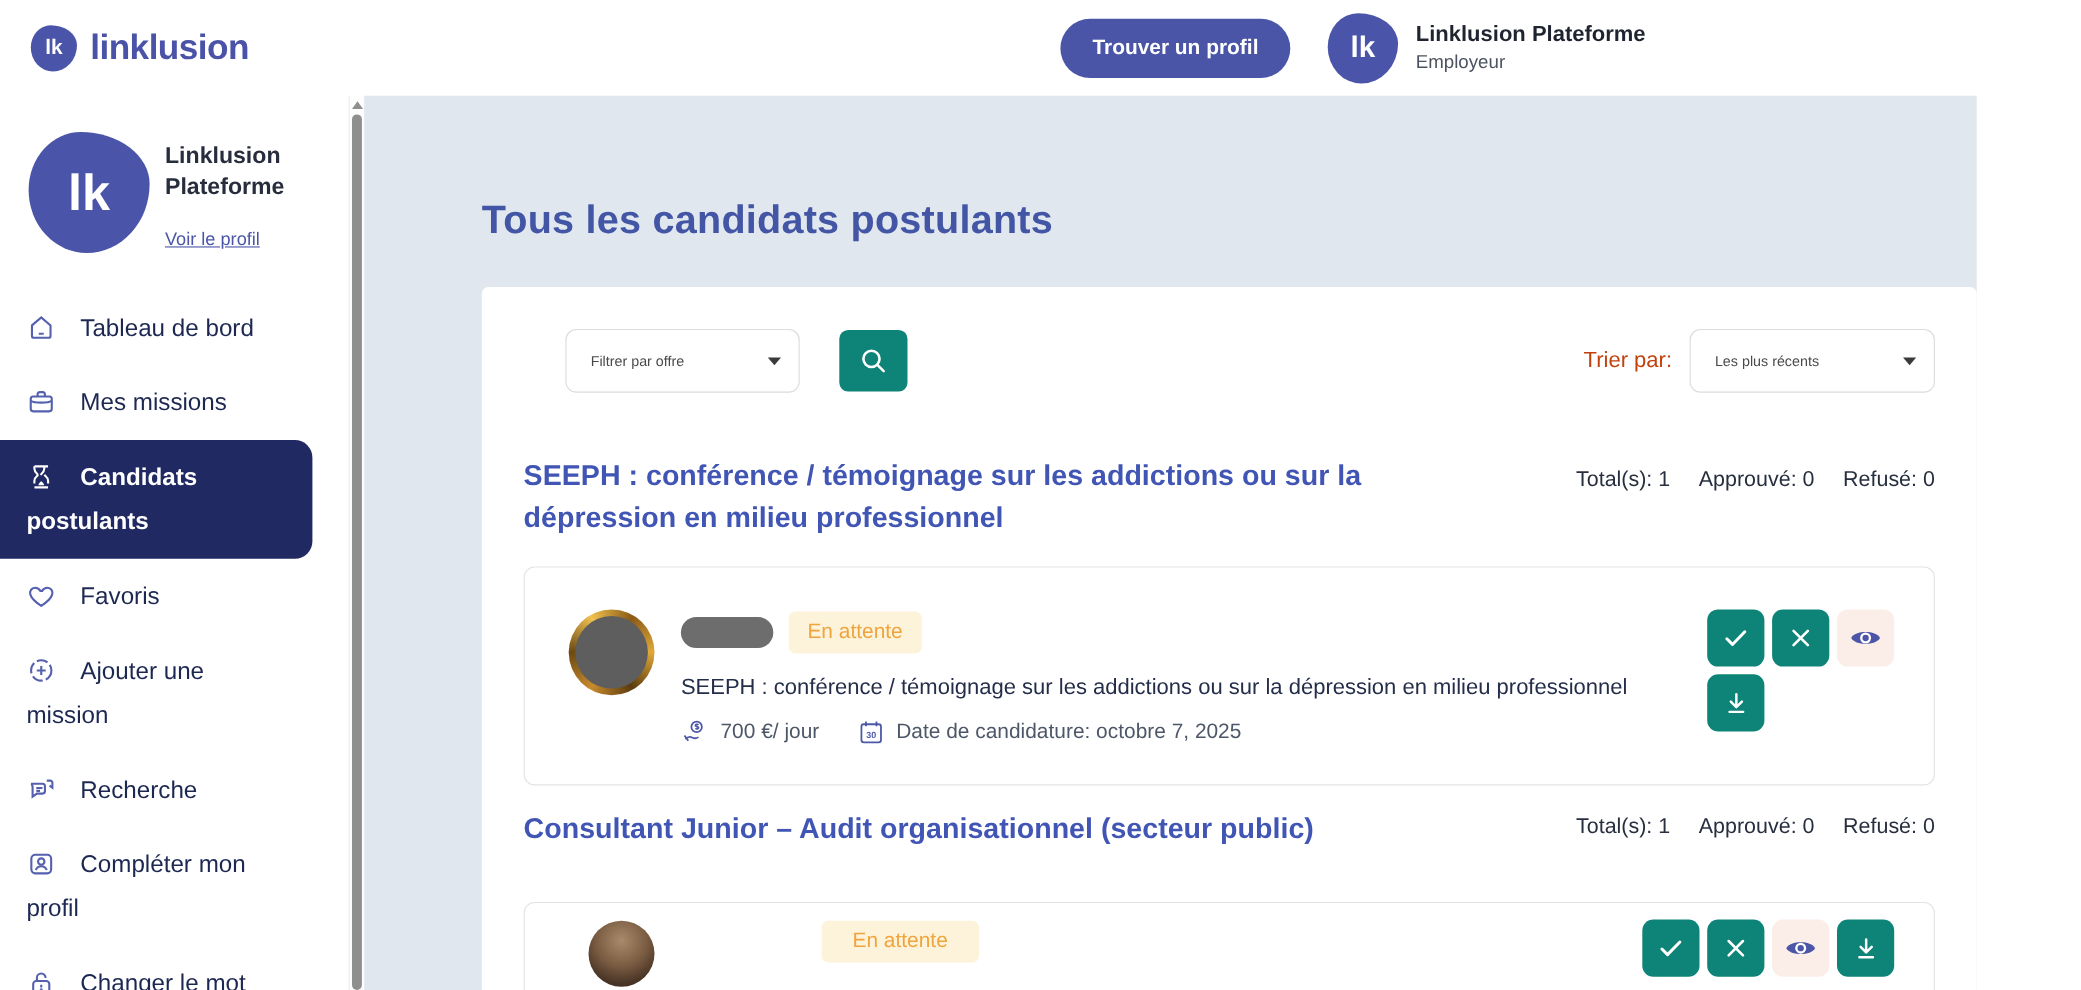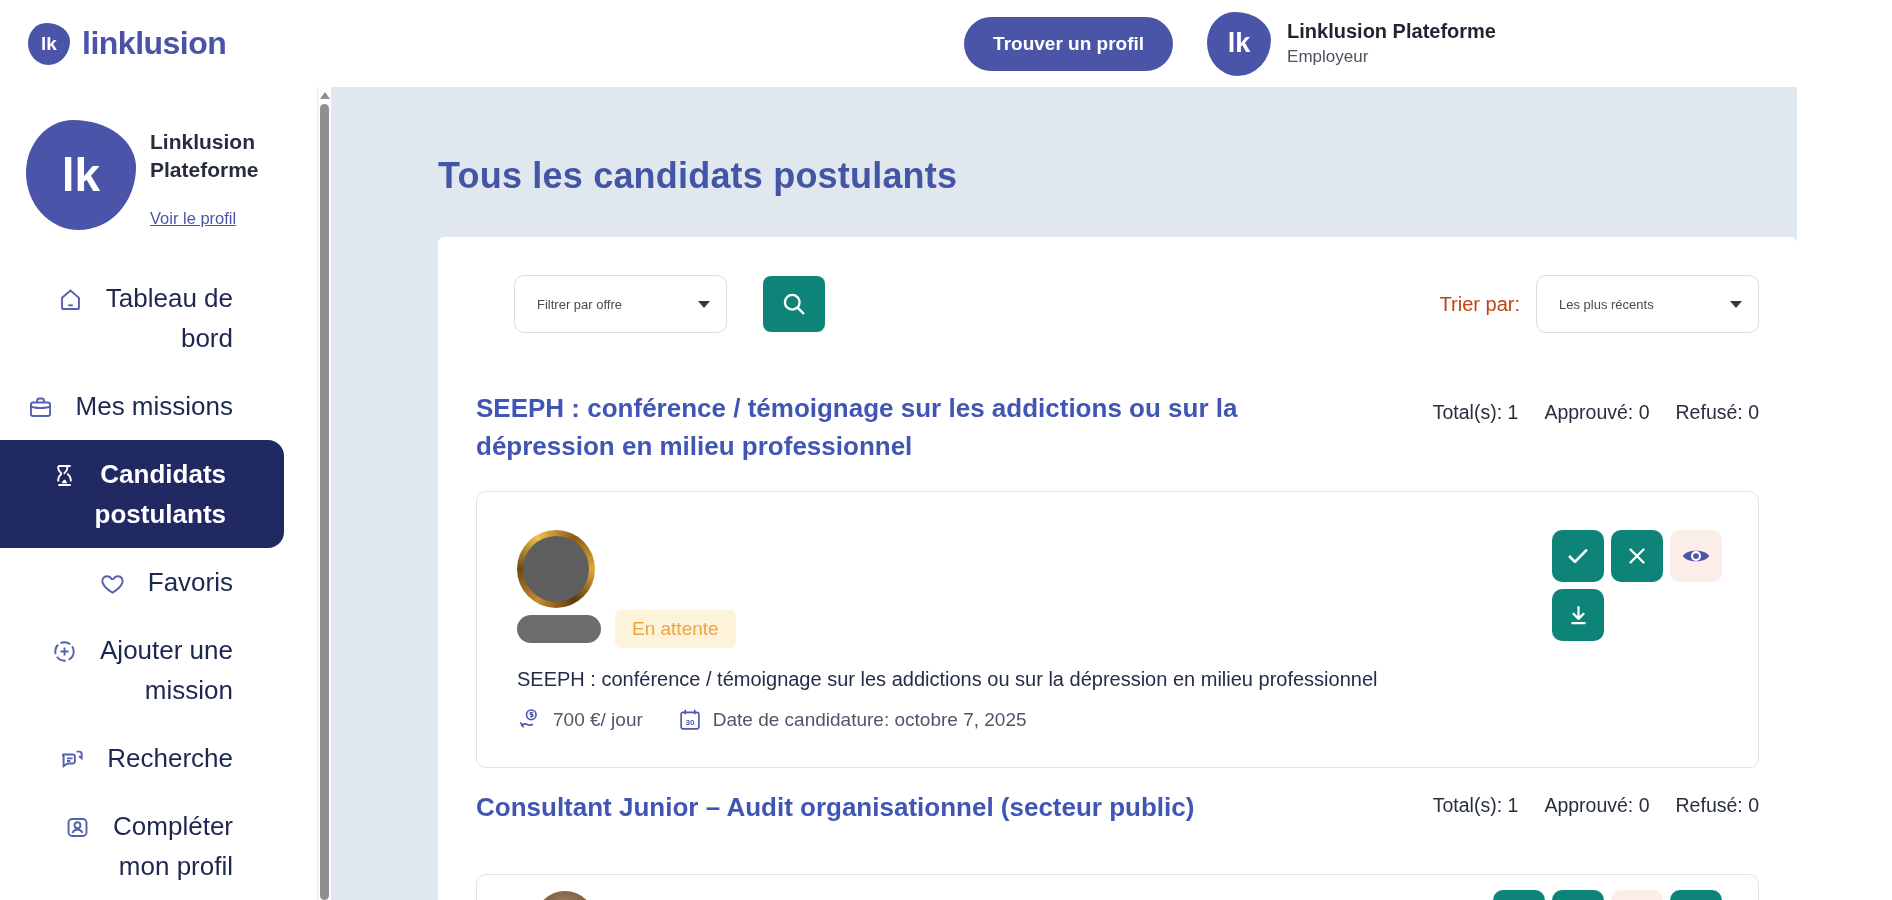--- a/index.html
+++ b/index.html
@@ -25,38 +25,38 @@
 
   
   .shell { display:flex; height:813px; }
   aside { width:317px; flex-shrink:0; background:#fff; padding-top:33px; }
   .side-profile { display:flex; gap:14px; padding-left:26px; }
   .side-profile-text { padding-top:8px; }
   .side-name { font-size:21px; line-height:1.35; color:#272d3c; font-weight:600; max-width:120px; }
   .side-link { display:inline-block; margin-top:24px; font-size:16.5px; color:#4a55a8;
                text-decoration:underline; cursor:pointer; }
   nav { margin-top:34px; }
-  .nav-item { font-size:26px; color:#1d2852; padding:14px 84px 14px 24px; line-height:40px;
-              cursor:pointer; font-weight:500;text-align:right; }
+  .nav-item { font-size:22px; color:#1d2852; padding:14px 84px 14px 24px; line-height:40px;
+              cursor:pointer; font-weight:500; }
   .nav-item svg { width:27px; height:27px; vertical-align:-6px; margin-right:22px; stroke:#5560ae; }
   .nav-item.active { background:#202962; color:#fff; border-radius:0 16px 16px 0; width:284px;
                      padding-right:58px; font-weight:600; }
   .nav-item.active svg { stroke:#fff; }
 
   
   .scrollbar { width:14px; flex-shrink:0; background:#fdfdfd; border-left:1px solid #ececec;
                position:relative; }
   .sb-arrow { position:absolute; top:5px; left:2px; width:0; height:0;
               border-left:5px solid transparent; border-right:5px solid transparent;
               border-bottom:7px solid #8f8f8f; }
   .sb-thumb { position:absolute; top:17px; bottom:0; left:2px; width:9px;
               background:#8f8f8f; border-radius:5px; }
 
   
-  main { flex:1; background:#e1e7ee; padding:68px 0 0 107px; }
+  main { flex:1; background:#e1e7ee; padding:92px 0 0 107px; }
   h1 { font-size:36px; font-weight:700; color:#4355a5; letter-spacing:.2px; }
   .panel { margin-top:40px; width:1359px; background:#fff; border-radius:6px;
            padding:38px 38px 60px 38px; }
 
   .filter-row { display:flex; align-items:center; }
   .search-input { width:250px; height:62px; border:1px solid #dcdcdc; border-radius:8px;
                   padding:0 20px; font-size:19px; color:#333; font-family:inherit; outline:none; }
   .search-input::placeholder { color:#8e8e8e; }
   .select { height:58px; border:1px solid #dcdcdc; border-radius:10px; background:#fff;
             display:flex; align-items:center; justify-content:space-between;
@@ -72,21 +72,21 @@
 
   .job-head { margin-top:56px; display:flex; align-items:flex-start; }
   .job-head h2 { font-size:26px; line-height:38px; font-weight:600; color:#4156b4;
                  max-width:830px; cursor:pointer; }
   .stats { margin-left:auto; display:flex; gap:26px; font-size:19.5px; color:#272f3f;
            font-weight:500; white-space:nowrap; margin-top:12px; }
   .job-head.single .stats { margin-top:6px; }
   .job-head.second { margin-top:20px;text-align:center; }
 
   .cand-card { margin-top:26px; border:1px solid #e3e3e3; border-radius:10px; background:#fff;
-               padding:38px 36px 34px 40px; position:relative; display:flex;flex-direction:column; }
+               padding:38px 36px 34px 40px; position:relative; display:flex; }
   .avatar-ring { width:78px; height:78px; border-radius:50%; flex-shrink:0; margin-right:24px;
                  background:conic-gradient(from 210deg,#c98a2e,#6b4a12,#f0c050,#8a5a16,#e0a83a,#5a3c0e,#c98a2e);
                  display:flex; align-items:center; justify-content:center; }
   .avatar-inner { width:66px; height:66px; border-radius:50%; background:#5e5e5e; }
   .cand-body { flex:1; padding-top:2px; }
   .row1 { display:flex; align-items:center; gap:14px; }
   .name-pill { width:84px; height:28px; border-radius:14px; background:#6d6d6d; }
   .status-badge { background:#fdf3da; color:#efa43d; font-size:19px; font-weight:500;
                   padding:8px 17px; border-radius:6px; }
   .cand-title { margin-top:16px; font-size:20px; line-height:30px; color:#242d49; max-width:880px; }

